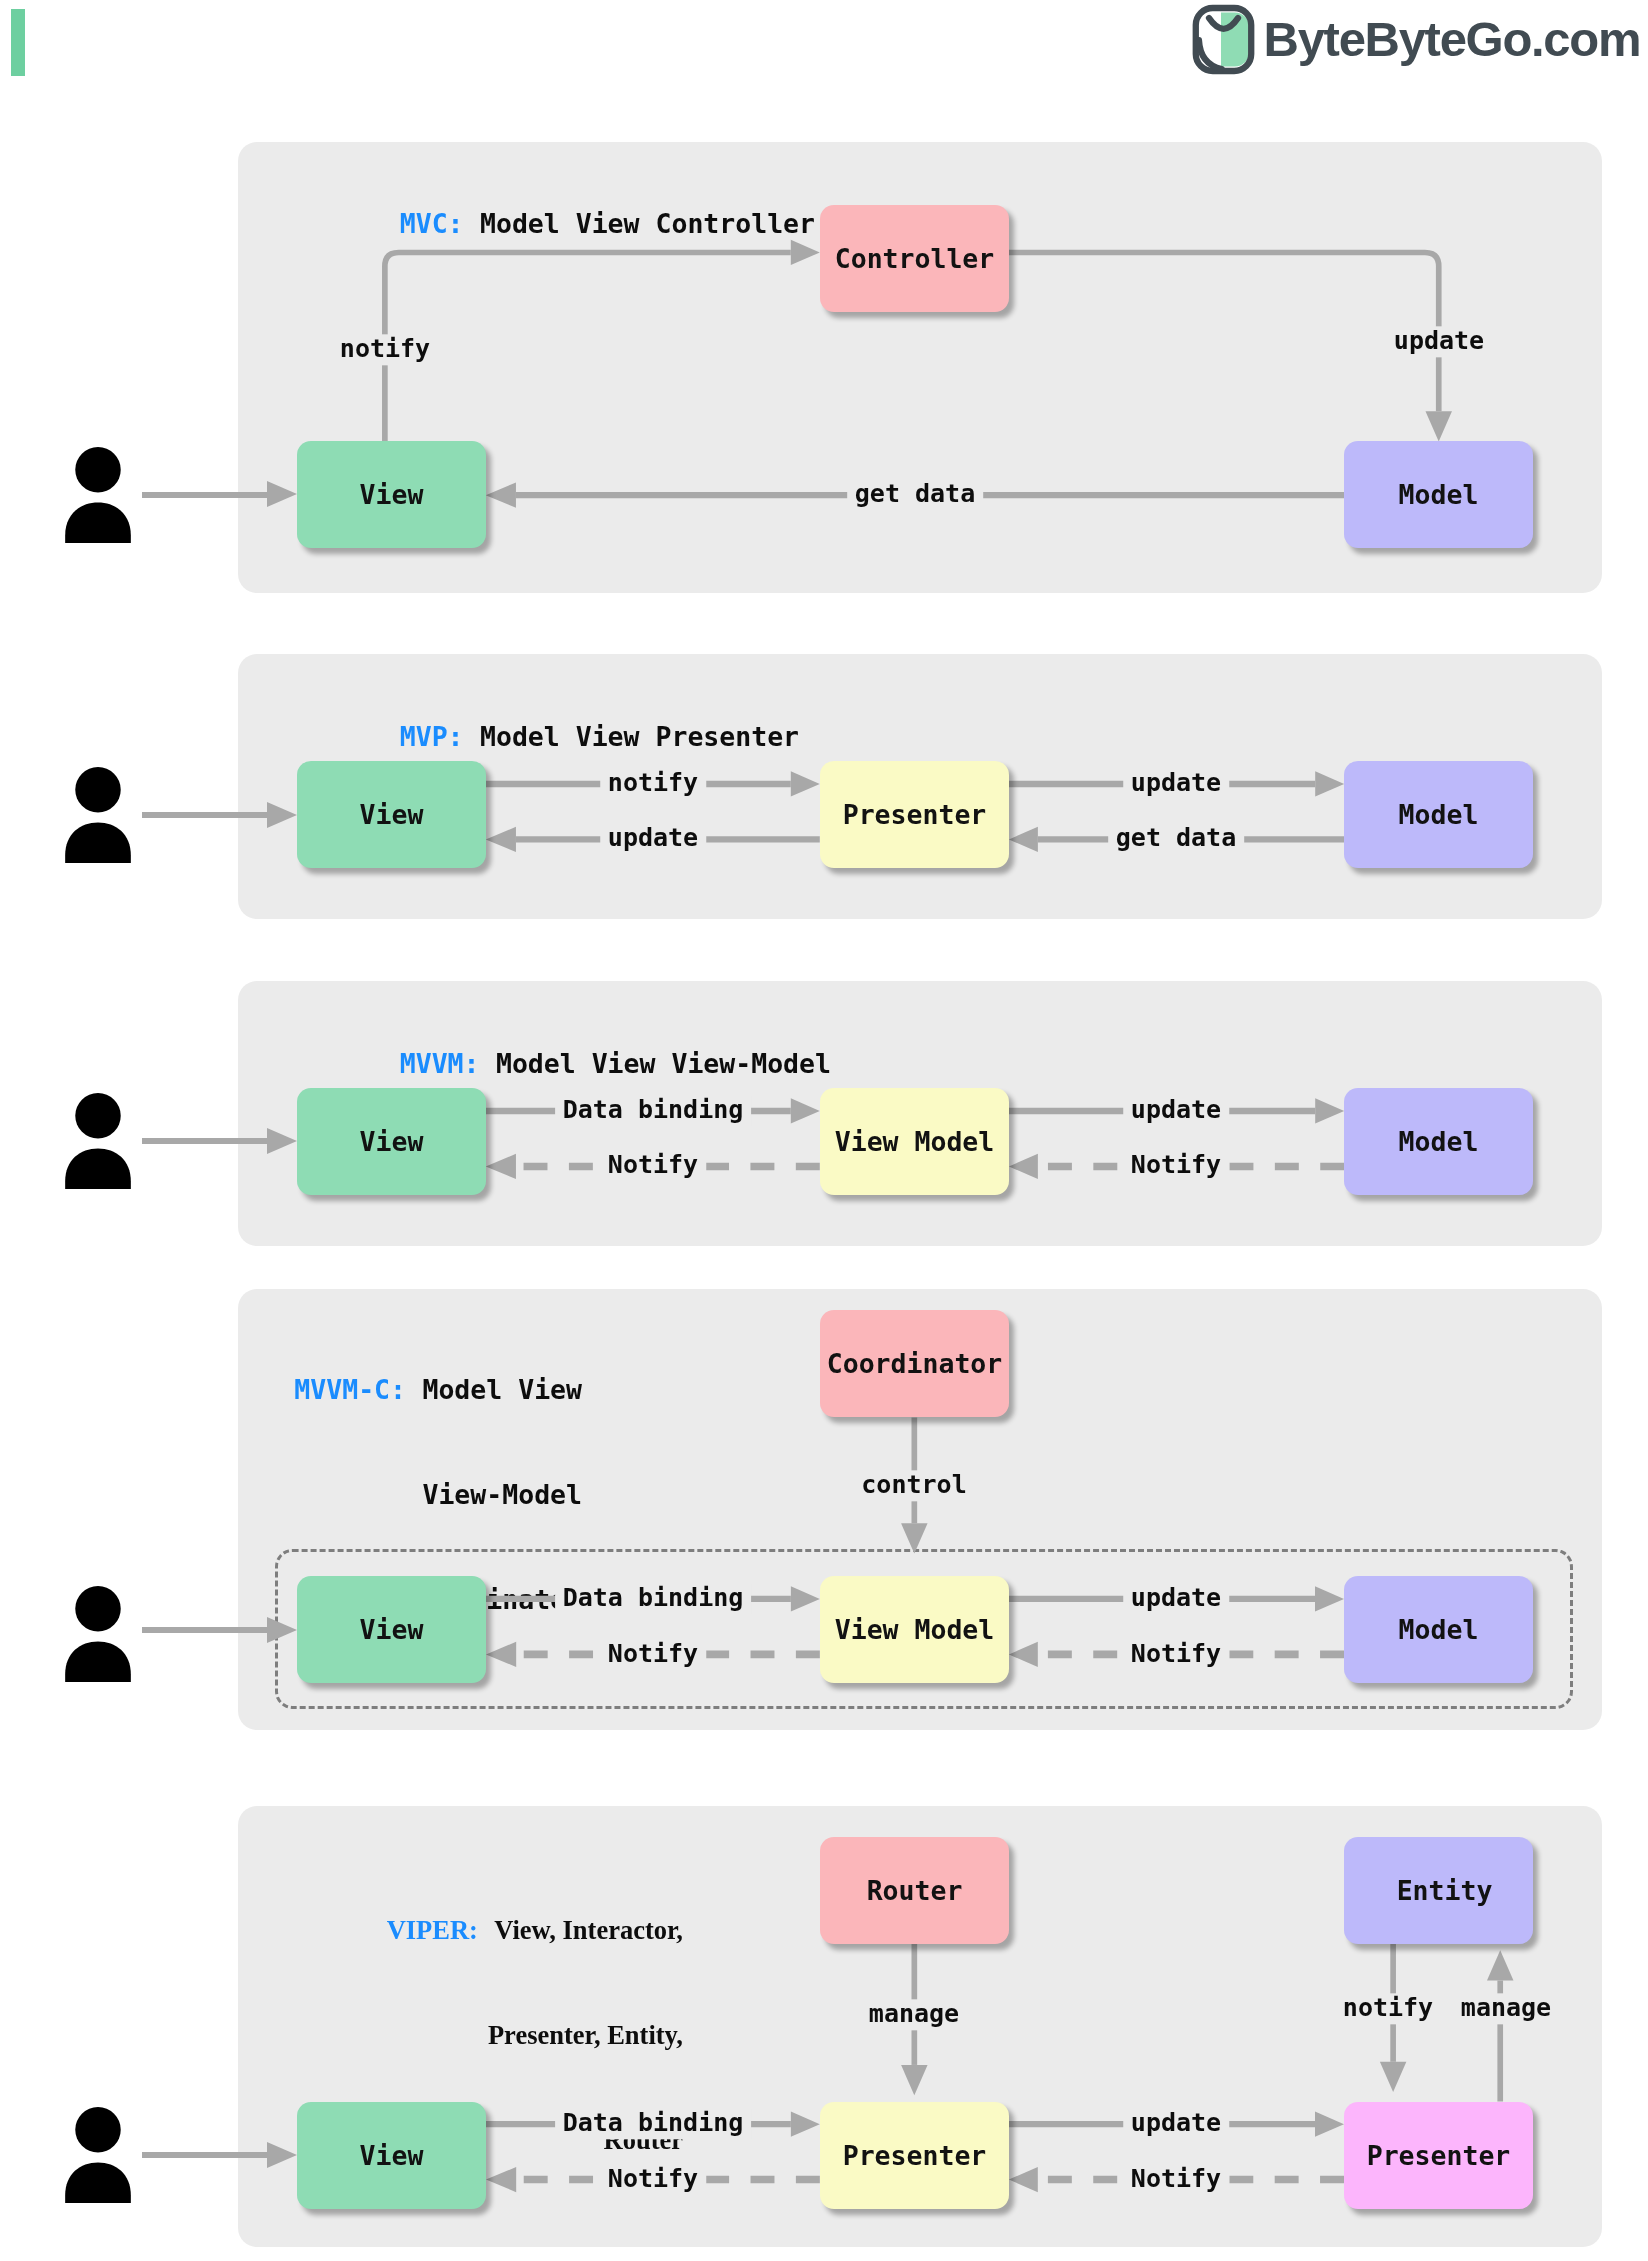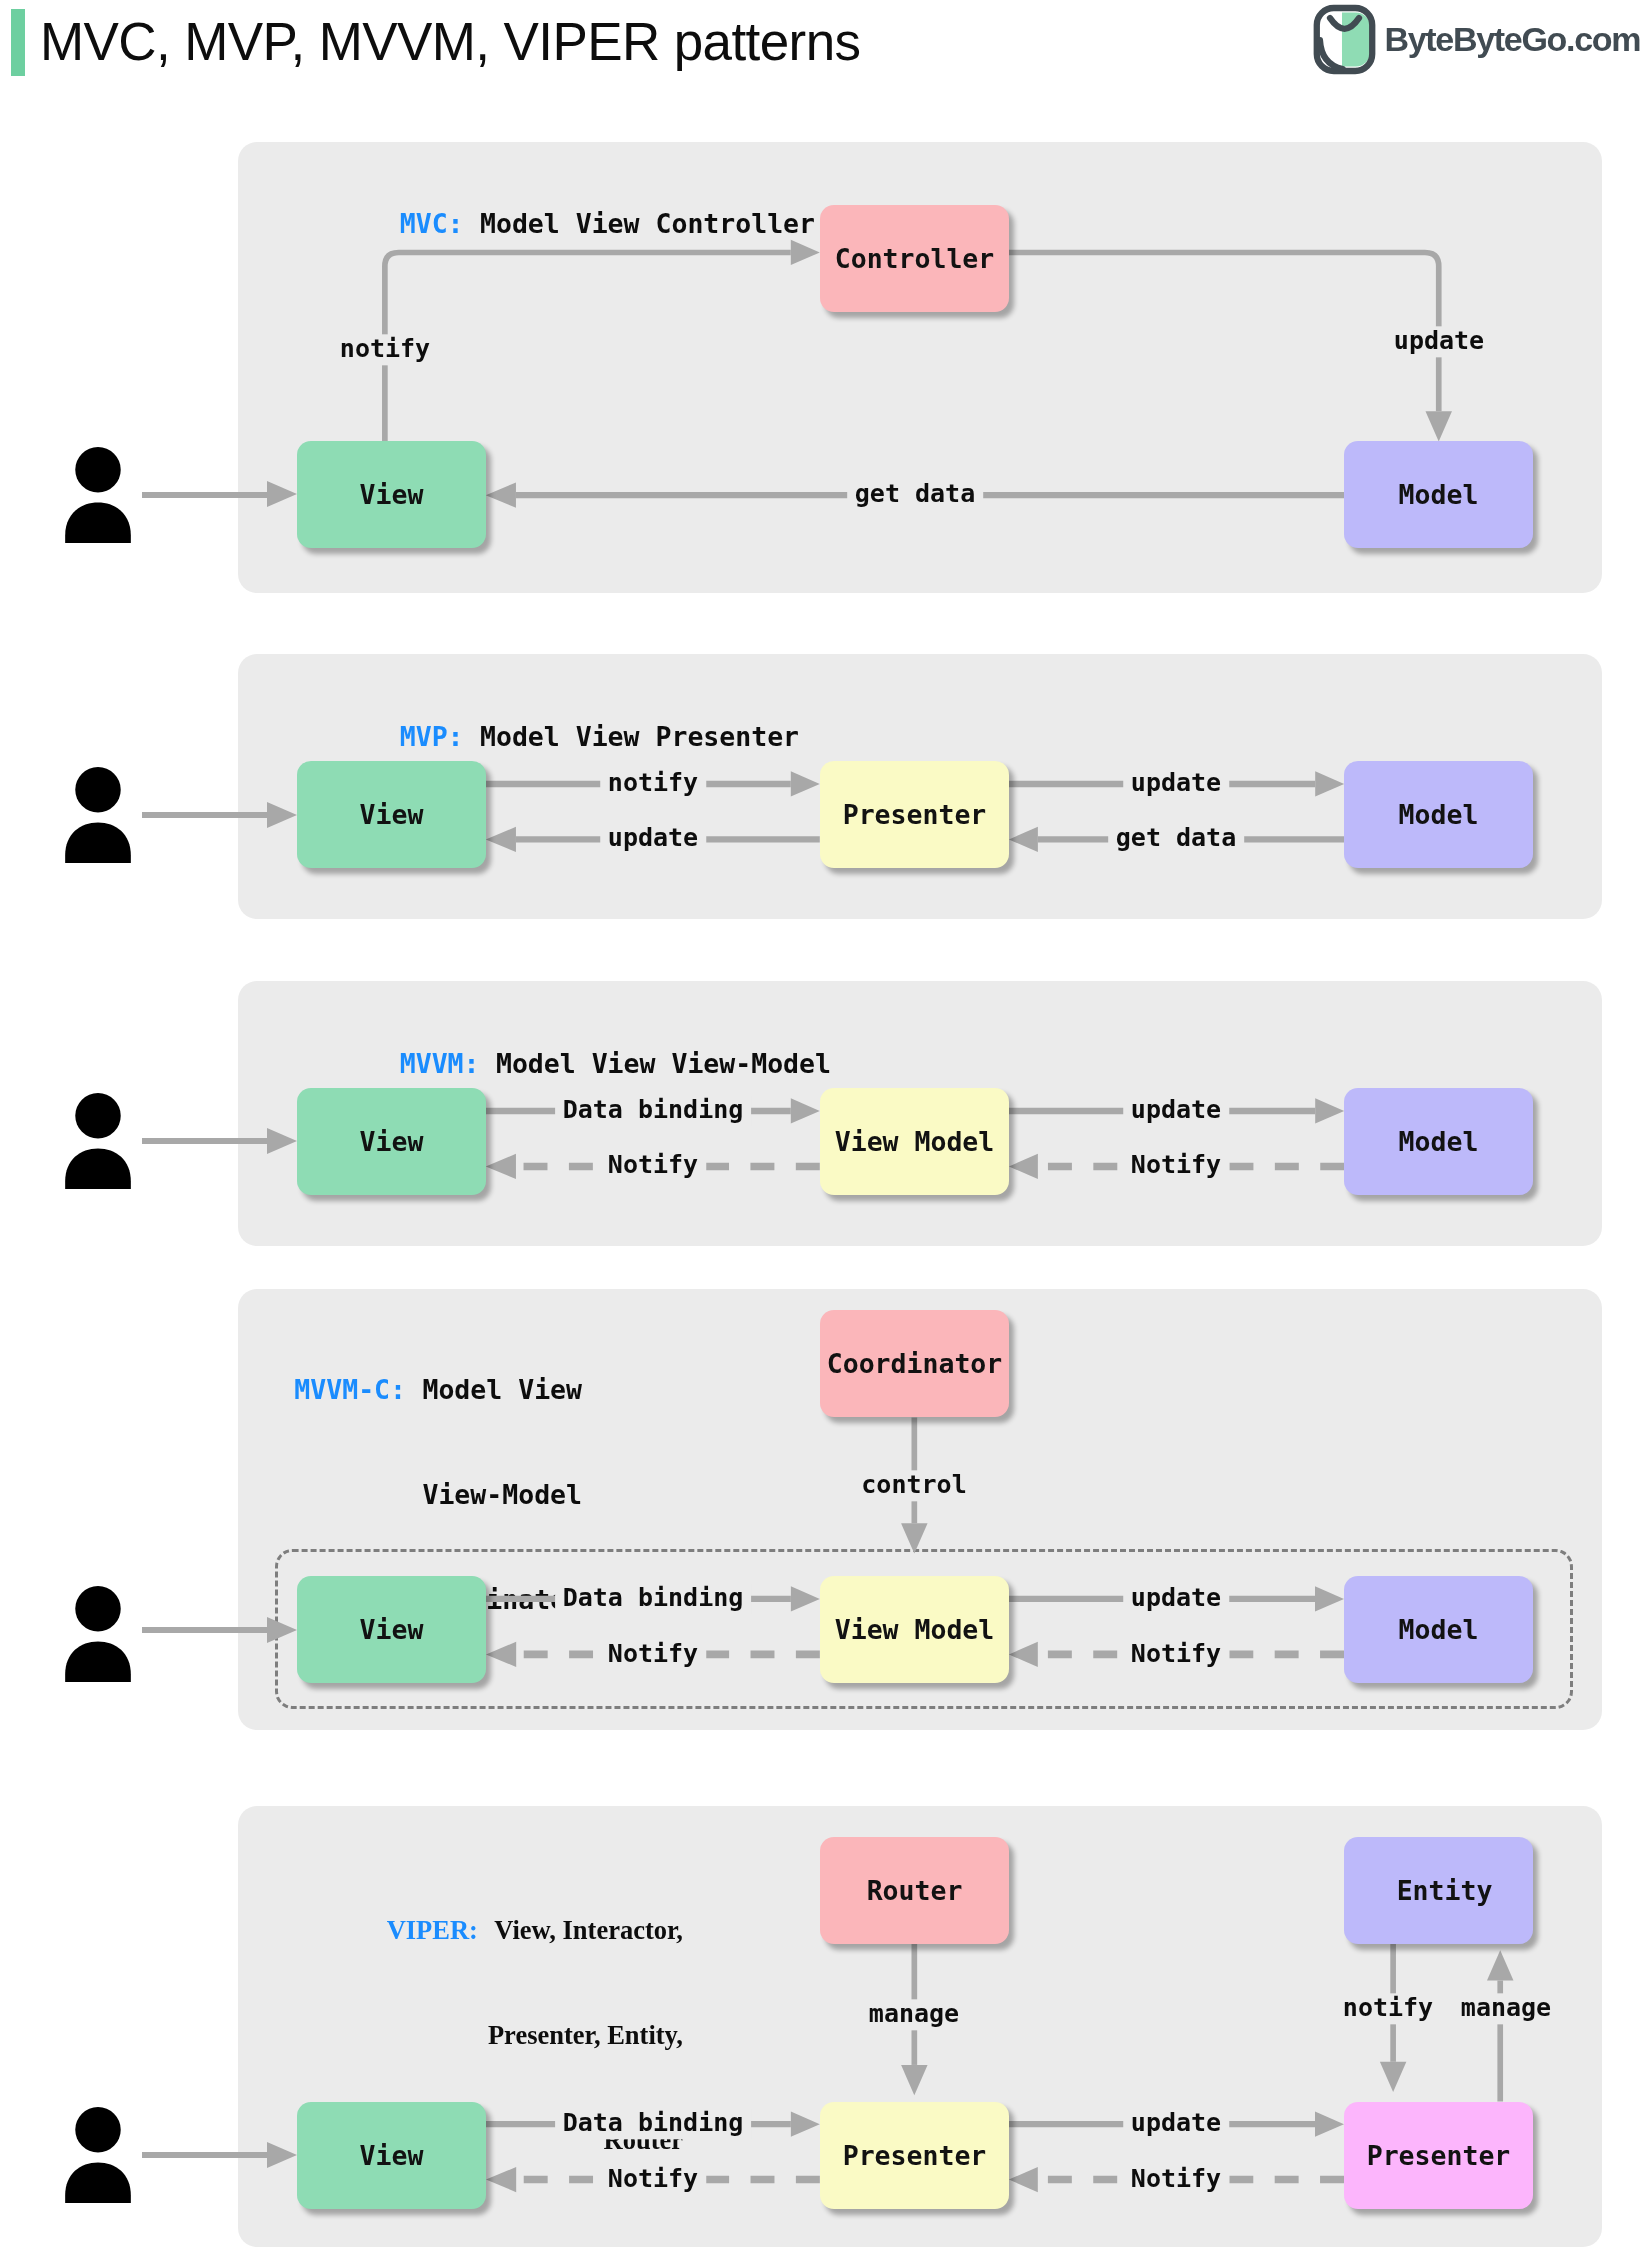--- a/index.html
+++ b/index.html
@@ -32,21 +32,21 @@
     font-family:"Liberation Sans", sans-serif;
     font-size:53px;font-weight:400;letter-spacing:-0.6px;color:var(--ink);
     white-space:nowrap;
   }
   .logo{
     position:absolute;right:8.8px;top:3.8px;
     display:flex;align-items:center;gap:8.8px;
   }
   .logo-text{
     font-family:"Liberation Sans", sans-serif;
-    font-weight:700;font-size:34px;color:var(--logo-dark);letter-spacing:-1.3px;
+    font-weight:700;font-size:49px;color:var(--logo-dark);letter-spacing:-1.3px;
     white-space:nowrap;
   }
   
   .panel{
     position:absolute;left:238px;width:1364px;
     background:var(--panel-bg);border-radius:19px;
   }
   .panel-title{
     position:absolute;
     font-size:26.5px;font-weight:700;color:var(--ink);
@@ -94,21 +94,20 @@
   .dash-box{
     position:absolute;border:3.2px dashed #7e7e7e;border-radius:17.6px;
   }
 </style>
 </head>
 <body>
 
 <div id="canvas">
 
   <div class="accent-bar"></div>
-  <div class="page-title">MVC, MVP, MVVM, VIPER patterns</div>
   <div class="logo">
     <svg width="63" height="71" viewBox="0 0 100 112">
       <path d="M46 13 h22 a23 23 0 0 1 23 23 v40 a23 23 0 0 1 -23 23 h-22 z" fill="var(--logo-green)"></path>
       <rect x="6" y="6" width="88" height="100" rx="27" fill="none" stroke="var(--logo-dark)" stroke-width="10"></rect>
       <path d="M27 22 Q50 56 73 22" fill="none" stroke="var(--logo-dark)" stroke-width="10" stroke-linecap="round"></path>
       <path d="M11 57 q2 38 36 46" fill="none" stroke="var(--logo-dark)" stroke-width="10" stroke-linecap="round"></path>
     </svg>
     <span class="logo-text">ByteByteGo.com</span>
   </div>
 

